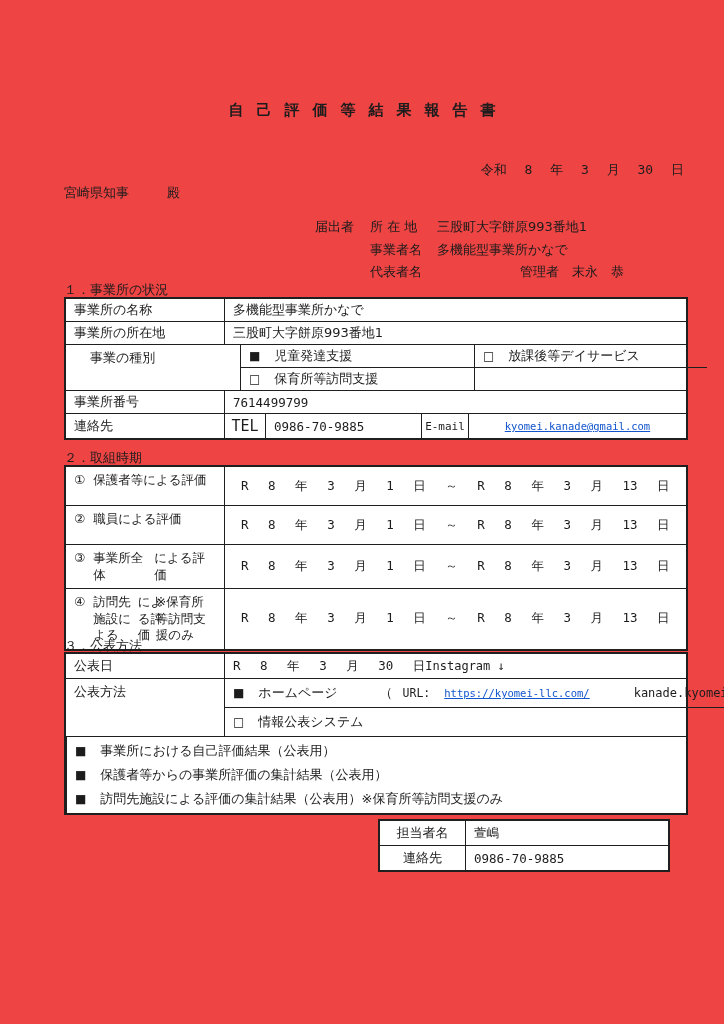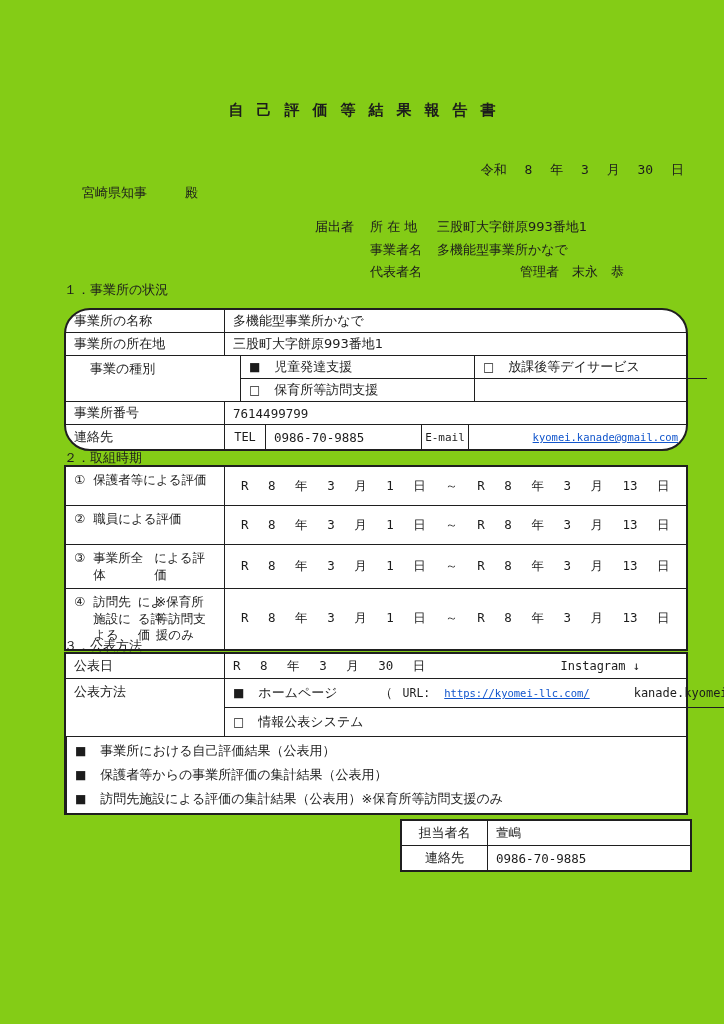--- a/index.html
+++ b/index.html
@@ -1,23 +1,23 @@
 <!DOCTYPE html>
 <html><head>
 <meta charset="utf-8">
 <style>
   html,body{margin:0;padding:0;background:#fff;}
-  .page{position:relative;width:724px;height:1024px;background:#84cc16;
+  .page{position:relative;width:724px;height:1024px;background:#ef4444;
         font-family:"DejaVu Sans",sans-serif;color:#1c1c1c;font-size:13px;overflow:hidden;}
   .mono{font-family:"DejaVu Sans Mono",monospace;}
   .abs{position:absolute;}
   .doc-title{top:101px;left:0;width:100%;text-align:center;font-size:15px;font-weight:bold;
              letter-spacing:13px;text-indent:13px;}
   .date-line{top:161px;right:40px;font-size:13px;word-spacing:10px;font-family:"DejaVu Sans Mono",monospace;}
-  .addressee{top:184px;left:64px;margin-left:18px;}
+  .addressee{top:184px;left:64px;}
   .addressee .honorific{margin-left:38px;}
   .submitter{top:216px;left:315px;line-height:22.5px;}
   .submitter .row{display:flex;}
   .w55{display:inline-block;width:55px;}
   .w67{display:inline-block;width:67px;}
   .w150{display:inline-block;width:150px;}
   .sec-heading{left:64px;font-size:13px;}
   
   .tbl{position:absolute;left:64px;width:624px;border:2px solid #1f1f1f;box-sizing:border-box;background:#fff;}
   .tr{display:flex;border-top:1px solid #1f1f1f;box-sizing:border-box;}
@@ -27,38 +27,38 @@
   .lab{width:158px;flex:none;}
   .fill{flex:1;}
   .stack{flex:1;display:flex;flex-direction:column;padding:0;align-items:stretch;}
   .subrow{display:flex;flex:1;}
   .subrow + .subrow{border-top:1px solid #1f1f1f;}
   .subcell{width:233px;flex:none;display:flex;align-items:center;padding:2px 8px;box-sizing:border-box;}
   .subcell.rest{flex:1;border-left:1px solid #1f1f1f;}
   .mark{font-size:12px;margin-right:14px;}
   .h21{min-height:21px;} .h22{min-height:22px;} .h24{min-height:24px;}
   .h38{min-height:38px;} .h50{min-height:50px;} .h72{min-height:72px;}
-  .telcell{width:41px;flex:none;justify-content:center;padding:2px 2px;font-size:12px;}
+  .telcell{width:41px;flex:none;justify-content:center;padding:2px 2px;font-size:15px;}
   .phonecell{width:156px;flex:none;font-size:12.5px;}
   .emailabel{width:47px;flex:none;justify-content:center;padding:2px 2px;font-size:11px;}
-  .emailcell{flex:1;justify-content:flex-end;}
+  .emailcell{flex:1;justify-content:center;}
   a.link{color:#1155cc;text-decoration:underline;font-size:10.5px;cursor:pointer;
          font-family:"DejaVu Sans Mono",monospace;}
   .period{font-family:"DejaVu Sans Mono",monospace;word-spacing:12px;font-size:12.5px;white-space:nowrap;}
   .t2label{align-items:flex-start;padding:5px 8px;line-height:16.5px;font-size:12.5px;}
   .t2label .circ{margin-right:8px;flex:none;}
   .t2lines{display:flex;flex-direction:row;}
   .t2note{margin-left:-10px;}
   .periodcell{flex:1;display:flex;align-items:center;padding-left:16px;}
-  .pubdate{flex:1;display:flex;align-items:center;justify-content:space-between;padding-right:46px;gap:28px;}
+  .pubdate{flex:1;display:flex;align-items:center;justify-content:flex-start;padding-right:46px;}
   .pubmethod1{flex:1;display:flex;align-items:center;white-space:nowrap;}
   .contentlab{align-items:flex-start;padding-top:3px;line-height:24px;}
   .contentcell{flex:1;display:flex;flex-direction:column;justify-content:center;padding:2px 8px;}
   .contentline{display:flex;align-items:center;line-height:24px;}
-  .ctbl{position:absolute;left:400px;width:292px;border:2px solid #1f1f1f;box-sizing:border-box;background:#fff;}
+  .ctbl{position:absolute;left:378px;width:292px;border:2px solid #1f1f1f;box-sizing:border-box;background:#fff;}
   .ctbl .labc{width:85px;flex:none;justify-content:center;}
   .ctbl .valc{flex:1;font-size:12.5px;}
 </style>
 </head>
 <body>
 
 <div class="page">
 
   <div class="abs doc-title">自己評価等結果報告書</div>
 
@@ -81,21 +81,21 @@
     </div>
     <div class="row">
       <span class="w55"></span>
       <span class="w150">代表者名</span>
       <span>管理者　末永　恭</span>
     </div>
   </div>
 
   <div class="abs sec-heading" style="top:281px;">１．事業所の状況</div>
 
-  <div class="tbl" style="top:308px;border-radius:26px;">
+  <div class="tbl" style="top:297px;">
     <div class="tr">
       <div class="td lab h21">事業所の名称</div>
       <div class="td fill h21">多機能型事業所かなで</div>
     </div>
     <div class="tr">
       <div class="td lab h21">事業所の所在地</div>
       <div class="td fill h21">三股町大字餅原993番地1</div>
     </div>
     <div class="tr">
       <div class="td lab" style="align-items:flex-start;padding-top:4px;margin-left:16px;">事業の種別</div>

